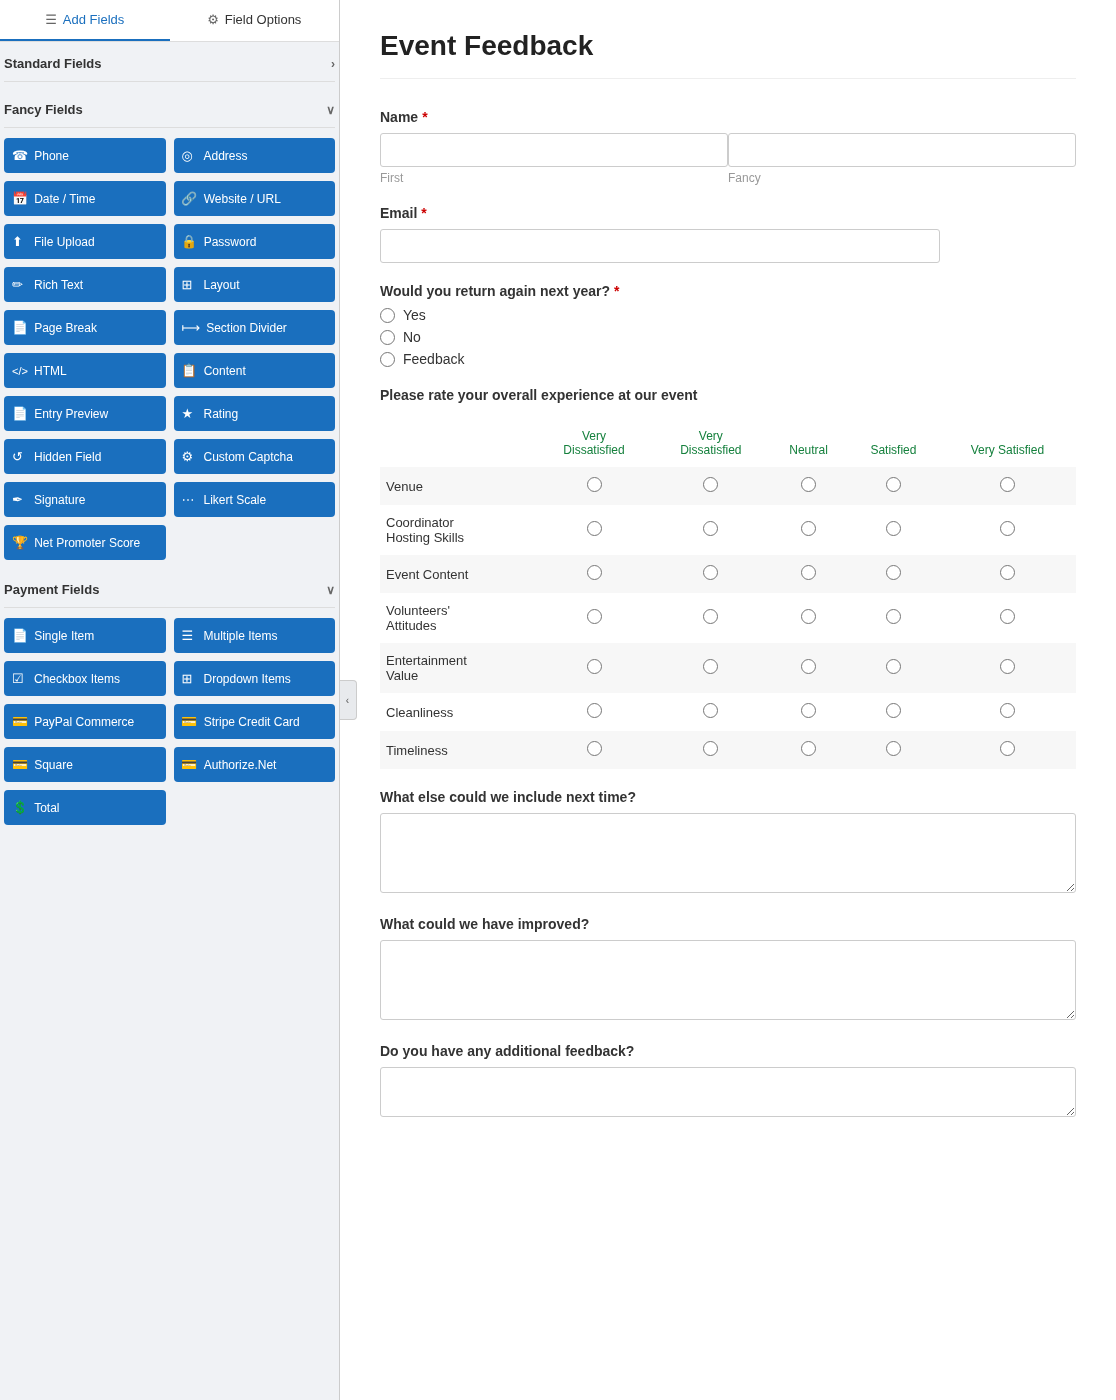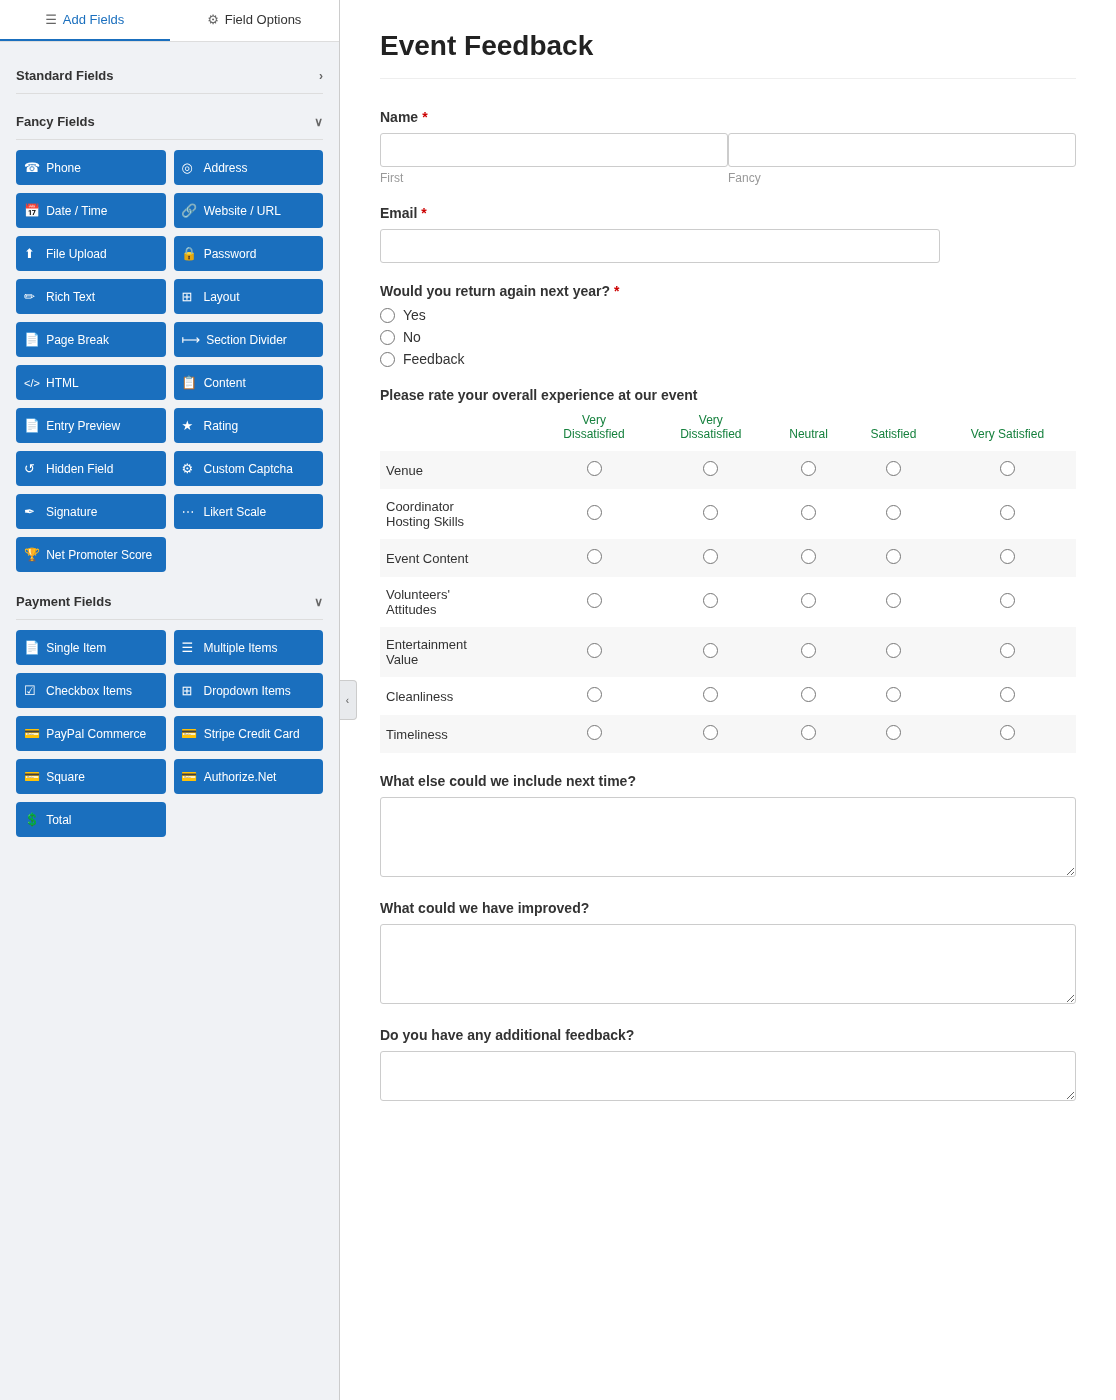--- a/index.html
+++ b/index.html
@@ -34,21 +34,21 @@
       gap: 6px;
       border-bottom: 2px solid transparent;
     }
     .tab.active {
       border-bottom: 2px solid #1a6fbe;
       color: #1a6fbe;
     }
     .tab-icon { font-size: 13px; color: #666; }
 
     .panel-body {
-      padding: 16px;
+      padding: 4px;
       overflow-y: auto;
       flex: 1;
     }
 
     .section-header {
       display: flex;
       align-items: center;
       justify-content: space-between;
       padding: 10px 0 10px 0;
       font-weight: 600;
@@ -156,21 +156,21 @@
     }
 
     .radio-group { display: flex; flex-direction: column; gap: 6px; margin-top: 4px; }
     .radio-item { display: flex; align-items: center; gap: 8px; font-size: 14px; color: #333; }
     .radio-item input[type=radio] { width: 15px; height: 15px; accent-color: #1a6fbe; }
 
     .rating-section-title {
       font-weight: 600;
       font-size: 14px;
       color: #333;
-      margin-bottom: 4px;
+      margin-bottom: 20px;
     }
 
     .rating-table {
       width: 100%;
       border-collapse: collapse;
       font-size: 13px;
     }
     .rating-table th {
       font-weight: 500;
       color: #15803d;

